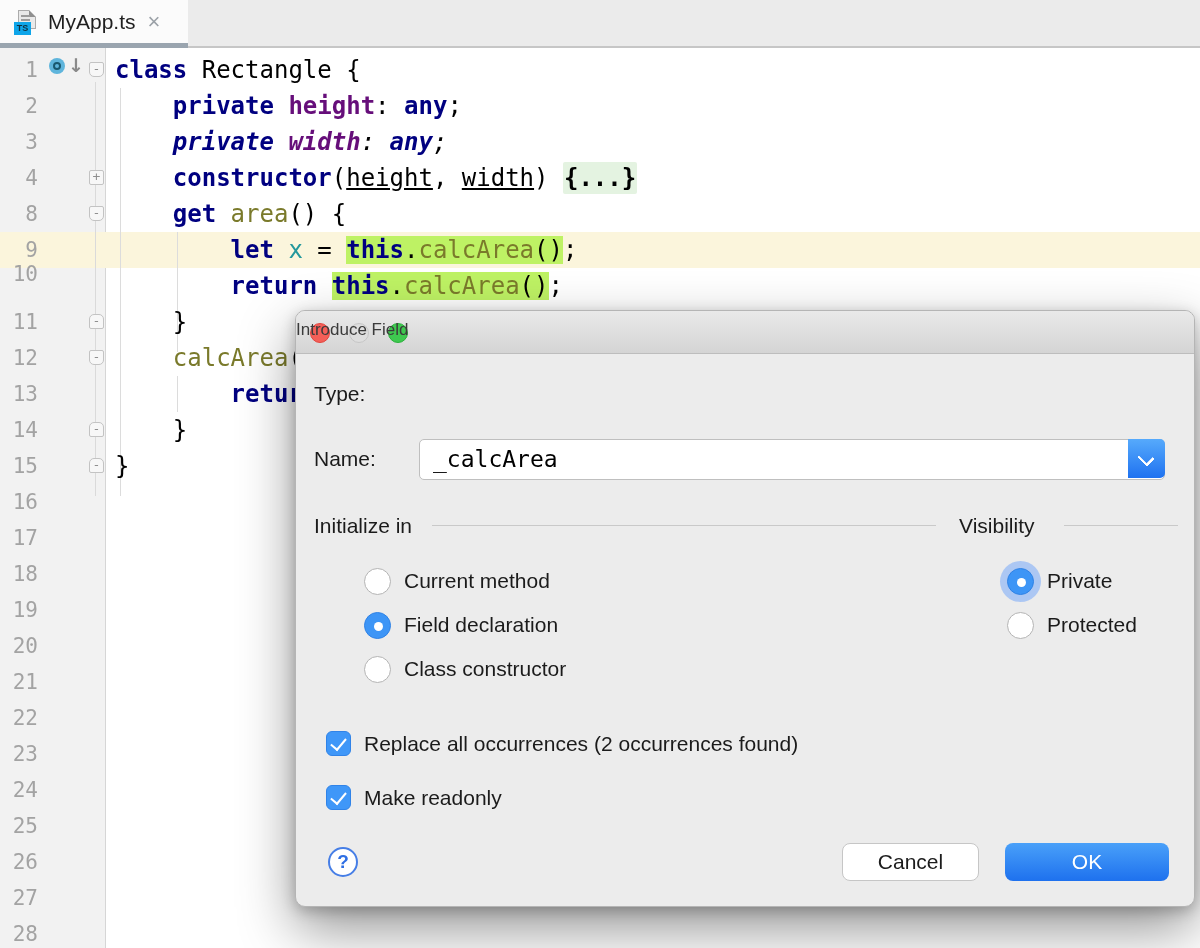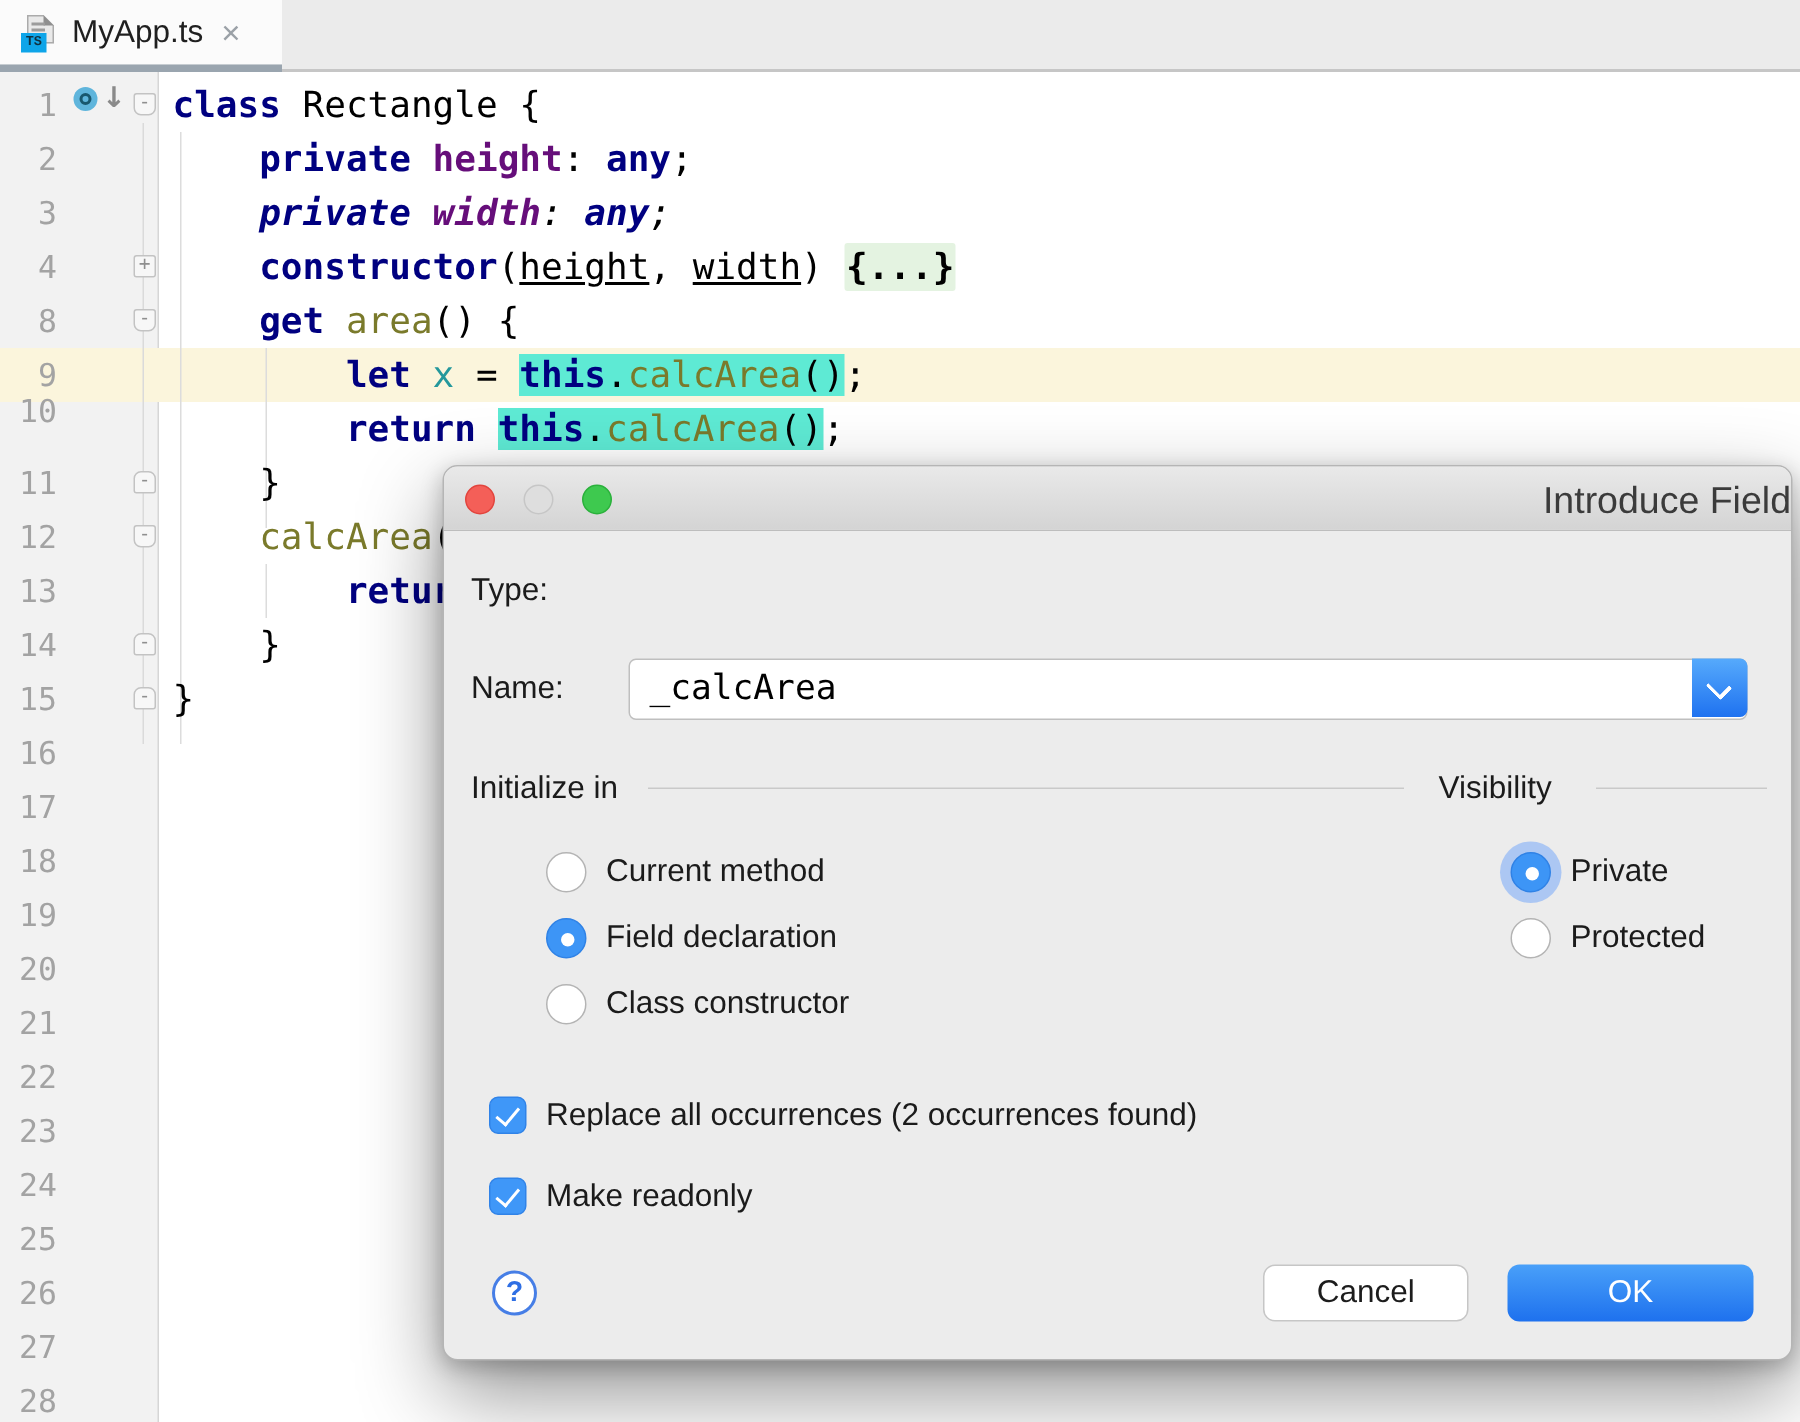--- a/index.html
+++ b/index.html
@@ -11,21 +11,21 @@
   .tabbar-underline{position:absolute;left:0;top:46px;width:1200px;height:2px;background:#c6c6c6;}
   .tab{position:absolute;left:0;top:0;width:188px;height:43px;background:#fbfbfb;display:flex;align-items:center;}
   .tab-accent{position:absolute;left:0;top:43px;width:188px;height:5px;background:#9aa5af;}
   .tab-label{font-size:21px;color:#1f1f1f;margin-left:10px;}
   .tab-close{font-size:22px;color:#9ba1a7;margin-left:12px;line-height:1;}
   .ts-file-icon{position:relative;width:24px;height:26px;margin-left:14px;}
   .ts-page{position:absolute;left:4px;top:1px;width:16px;height:17px;background:#e9e9e9;border:1px solid #ababab;}
   .ts-page:before{content:"";position:absolute;right:-1px;top:-1px;border-style:solid;border-width:0 7px 7px 0;border-color:#fbfbfb #fbfbfb #8f8f8f #8f8f8f;}
   .ts-page-line{position:absolute;left:2px;width:9px;height:2px;background:#9c9c9c;}
   .ts-badge{position:absolute;left:0;bottom:0;width:17px;height:13px;background:#0ea5e9;color:#10303f;
-            font-weight:bold;font-size:9px;display:flex;align-items:center;justify-content:center;font-family:Liberation Mono, monospace;}
+            font-weight:bold;font-size:9px;display:flex;align-items:center;justify-content:center;}
 
   
   .editor{position:absolute;left:0;top:48px;width:1200px;height:900px;background:#ffffff;}
   .gutter-bg{position:absolute;left:0;top:0;width:105px;height:900px;background:#f2f2f2;border-right:1px solid #d6d6d6;z-index:0;}
   .overlays{position:absolute;left:0;top:0;width:1200px;height:900px;z-index:1;}
   .caret-row{position:absolute;left:0;width:1200px;height:36px;background:#fbf5dc;}
   .indent-guide{position:absolute;width:1px;background:#dcdcdc;}
   .fold-line{position:absolute;width:1px;background:#dadada;}
   .gutter-content{position:absolute;left:0;top:0;width:105px;height:900px;z-index:2;}
   .line-number{position:absolute;left:0;width:38px;height:36px;line-height:36px;text-align:right;
@@ -41,29 +41,29 @@
   .code-lines{position:absolute;left:0;top:0;width:1200px;height:900px;z-index:2;}
   .code-line{position:absolute;left:115px;height:36px;line-height:36px;white-space:pre;
              font-family:"DejaVu Sans Mono",monospace;font-size:24px;color:#000;}
   .seg{white-space:pre;}
   .kw{color:#000080;font-weight:bold;}
   .field{color:#660e7a;font-weight:bold;}
   .fn{color:#7a7a2b;}
   .var{color:#24989c;}
   .param{text-decoration:underline;}
   .folded{background:#e4f3e1;font-weight:bold;border-radius:2px;padding:2px 1px;}
-  .sel{background:#5eead4;}
+  .sel{background:#bef264;}
 
   
   .dialog{position:absolute;left:295px;top:310px;width:898px;height:595px;background:#ececec;
           border:1px solid #b5b5b5;border-radius:10px;z-index:5;
           box-shadow:0 22px 55px rgba(0,0,0,.42),0 4px 14px rgba(0,0,0,.22);}
   .titlebar{position:absolute;left:0;top:0;width:100%;height:42px;border-radius:9px 9px 0 0;
             background:linear-gradient(#e9e9e9,#d4d4d4);border-bottom:1px solid #bdbdbd;}
-  .dlg-title{position:absolute;left:0;right:0;top:9px;text-align:right;font-size:25px;color:#3b3b3b;}
+  .dlg-title{position:absolute;left:0;right:0;top:9px;text-align:left;font-size:17px;color:#3b3b3b;}
   .light{position:absolute;top:12px;width:18px;height:18px;border-radius:50%;}
   .light.red{left:14px;background:#f45f58;border:1px solid #e2443d;}
   .light.gray{left:53px;background:#dedede;border:1px solid #c6c6c6;}
   .light.green{left:92px;background:#3ec94f;border:1px solid #2ab13b;}
 
   .fld-label{position:absolute;left:18px;font-size:21px;color:#1b1b1b;}
   .combo{position:absolute;left:123px;width:744px;height:39px;background:#fff;border:1px solid #bfbfbf;border-radius:5px;}
   .combo-value{position:absolute;left:13px;top:0;height:39px;line-height:39px;
                font-family:"DejaVu Sans Mono",monospace;font-size:23px;color:#000;}
   .combo-value.keyword{color:#000080;font-weight:bold;}

